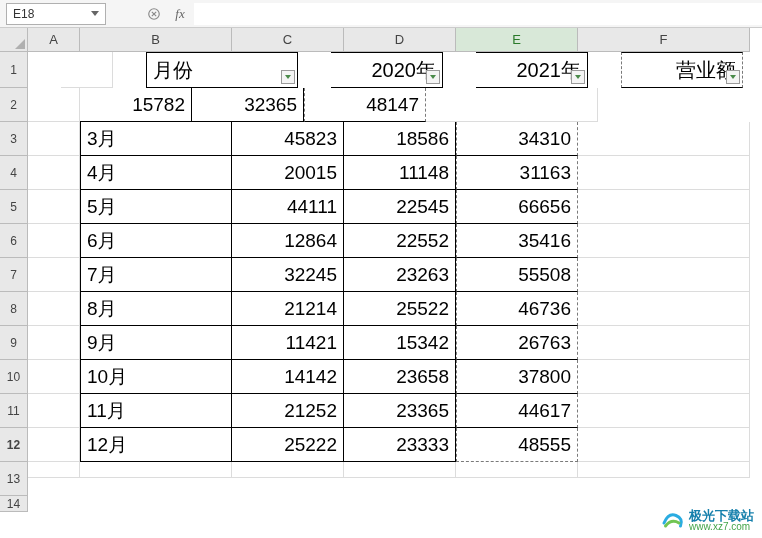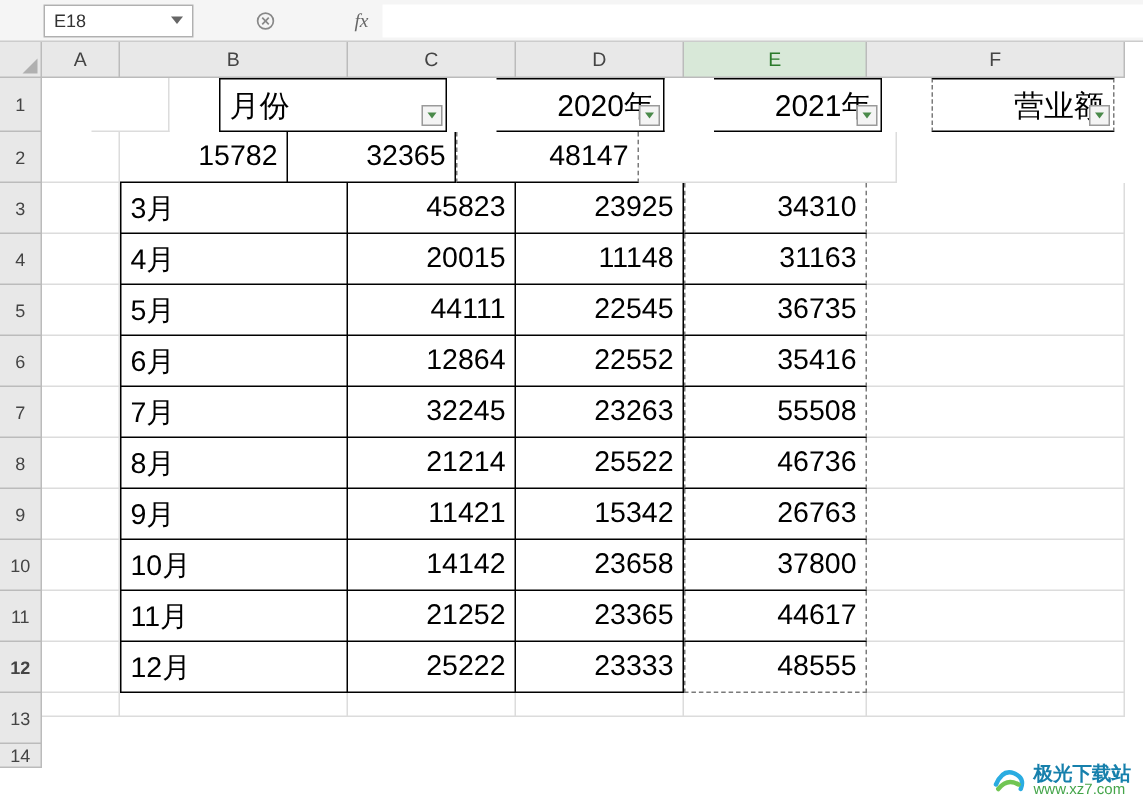--- a/index.html
+++ b/index.html
@@ -11,21 +11,20 @@
   overflow: hidden;
   position: relative;
 }
 
 .formula-bar {
   height: 28px;
   background: #f5f5f5;
   border-bottom: 1px solid #cccccc;
   display: flex;
   align-items: center;
-  padding-left: 23px;
 }
 .name-box {
   width: 100px;
   height: 22px;
   background: #ffffff;
   border: 1px solid #b0b0b0;
   margin-left: 6px;
   display: flex;
   align-items: center;
   padding: 0 6px;
@@ -49,21 +48,20 @@
   width: 16px; height: 16px;
   display: flex; align-items: center; justify-content: center;
   color: #666;
   font-size: 13px;
 }
 .fx {
   font-style: italic;
   font-family: "Times New Roman", serif;
   font-size: 14px;
   color: #555;
-  margin-left: 38px;
 }
 .formula-input {
   flex: 1;
   height: 22px;
   margin-left: 6px;
   background: #ffffff;
   border: none;
 }
 
 .grid-area {
@@ -292,21 +290,21 @@
         </div>
         <div class="row">
           <div class="cell c-A"></div>
           <div class="cell c-B bordered left">
             <span class="val">3月</span>
           </div>
           <div class="cell c-C bordered">
             <span class="val">45823</span>
           </div>
           <div class="cell c-D bordered">
-            <span class="val">23925</span>
+            <span class="val">18586</span>
           </div>
           <div class="cell c-E bordered dash-right dash-left">
             <span class="val">34310</span>
           </div>
           <div class="cell c-F"></div>
         </div>
         <div class="row">
           <div class="cell c-A"></div>
           <div class="cell c-B bordered left">
             <span class="val">4月</span>
@@ -327,21 +325,21 @@
           <div class="cell c-B bordered left">
             <span class="val">5月</span>
           </div>
           <div class="cell c-C bordered">
             <span class="val">44111</span>
           </div>
           <div class="cell c-D bordered">
             <span class="val">22545</span>
           </div>
           <div class="cell c-E bordered dash-right dash-left">
-            <span class="val">36735</span>
+            <span class="val">66656</span>
           </div>
           <div class="cell c-F"></div>
         </div>
         <div class="row">
           <div class="cell c-A"></div>
           <div class="cell c-B bordered left">
             <span class="val">6月</span>
           </div>
           <div class="cell c-C bordered">
             <span class="val">12864</span>

